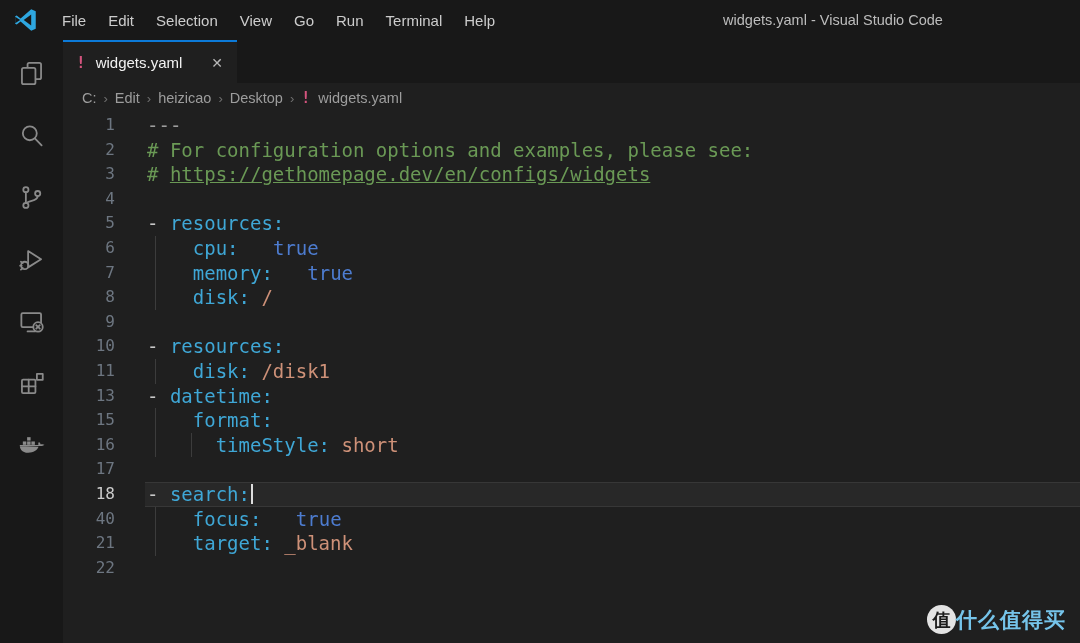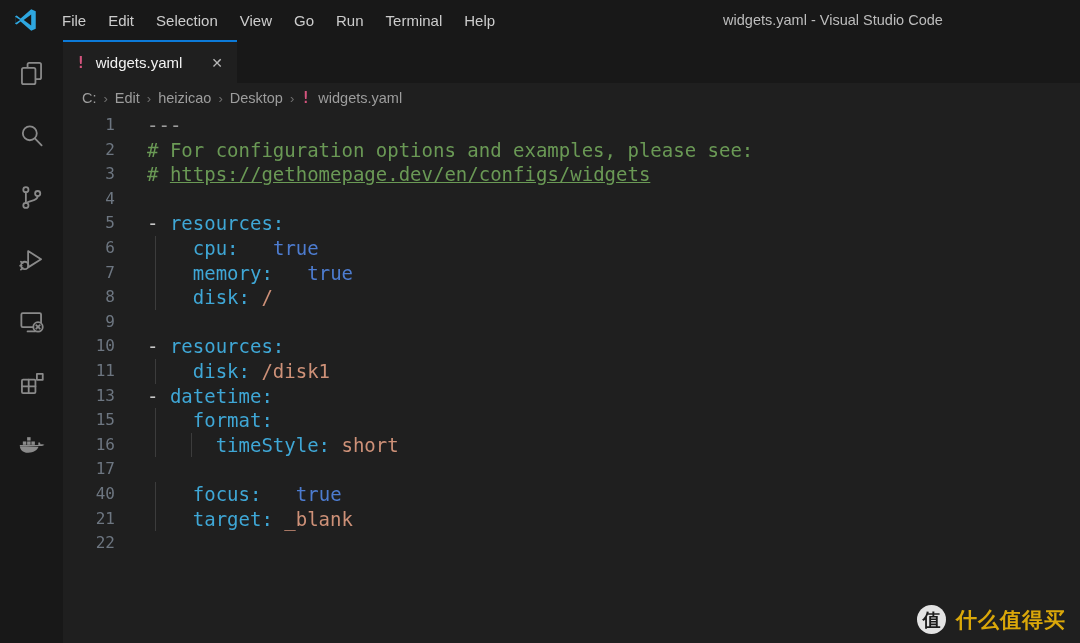--- a/index.html
+++ b/index.html
@@ -68,21 +68,21 @@
   .c-punct   { color:var(--punct-gray,#c8c8c8); }
   .cursor { display:inline-block; width:2px; height:20px; background:#dcdcdc;
             vertical-align:-3px; margin-left:1px; }
 
   
   #watermark { position:absolute; right:14px; bottom:9px; display:flex; align-items:center;
                opacity:0.92; pointer-events:none; }
   #wm-badge { width:29px; height:29px; border-radius:50%; background:#f4f4f4; color:#1b1b1b;
               font-weight:bold; font-size:18px; display:flex; align-items:center;
               justify-content:center; }
-  #wm-text { color:#eab308; font-size:21px; font-weight:bold; margin-left:10px; letter-spacing:1px; }
+  #wm-text { color:#7dd3fc; font-size:21px; font-weight:bold; letter-spacing:1px; }
 </style>
 </head>
 <body>
 
 <div id="window">
 
   <div id="titlebar">
     <svg id="logo" viewBox="0 0 24 24">
       <path d="M16.8 2 21 4v16l-4.2 2L7 13.4l-3.6 2.8L2 15.4V8.6l1.4-.8L7 10.6 16.8 2z" fill="#2ea7e0"></path>
       <path d="M16.8 6.9v10.2L9.9 12l6.9-5.1z" fill="#181818"></path>
@@ -237,20 +237,24 @@
         <span class="code-text"><span class="guide" style="left: 40px;"></span><span class="seg c-punct">    </span><span class="seg c-key">format:</span></span>
       </div>
       <div class="line">
         <span class="ln">16</span>
         <span class="code-text"><span class="guide" style="left: 40px;"></span><span class="guide" style="left: 76px;"></span><span class="seg c-punct">      </span><span class="seg c-key">timeStyle:</span><span class="seg c-punct"> </span><span class="seg c-str">short</span></span>
       </div>
       <div class="line">
         <span class="ln">17</span>
         <span class="code-text"></span>
       </div>
+      <div class="line current">
+        <span class="ln">18</span>
+        <span class="code-text"><span class="cl-bg"></span><span class="seg c-punct">- </span><span class="seg c-key">search:</span><span class="cursor"></span></span>
+      </div>
       <div class="line">
         <span class="ln">40</span>
         <span class="code-text"><span class="guide" style="left: 40px;"></span><span class="seg c-punct">    </span><span class="seg c-key">focus:</span><span class="seg c-punct"> </span><span class="seg c-bool">true</span></span>
       </div>
       <div class="line">
         <span class="ln">21</span>
         <span class="code-text"><span class="guide" style="left: 40px;"></span><span class="seg c-punct">    </span><span class="seg c-key">target:</span><span class="seg c-punct"> </span><span class="seg c-str">_blank</span></span>
       </div>
       <div class="line">
         <span class="ln">22</span>

